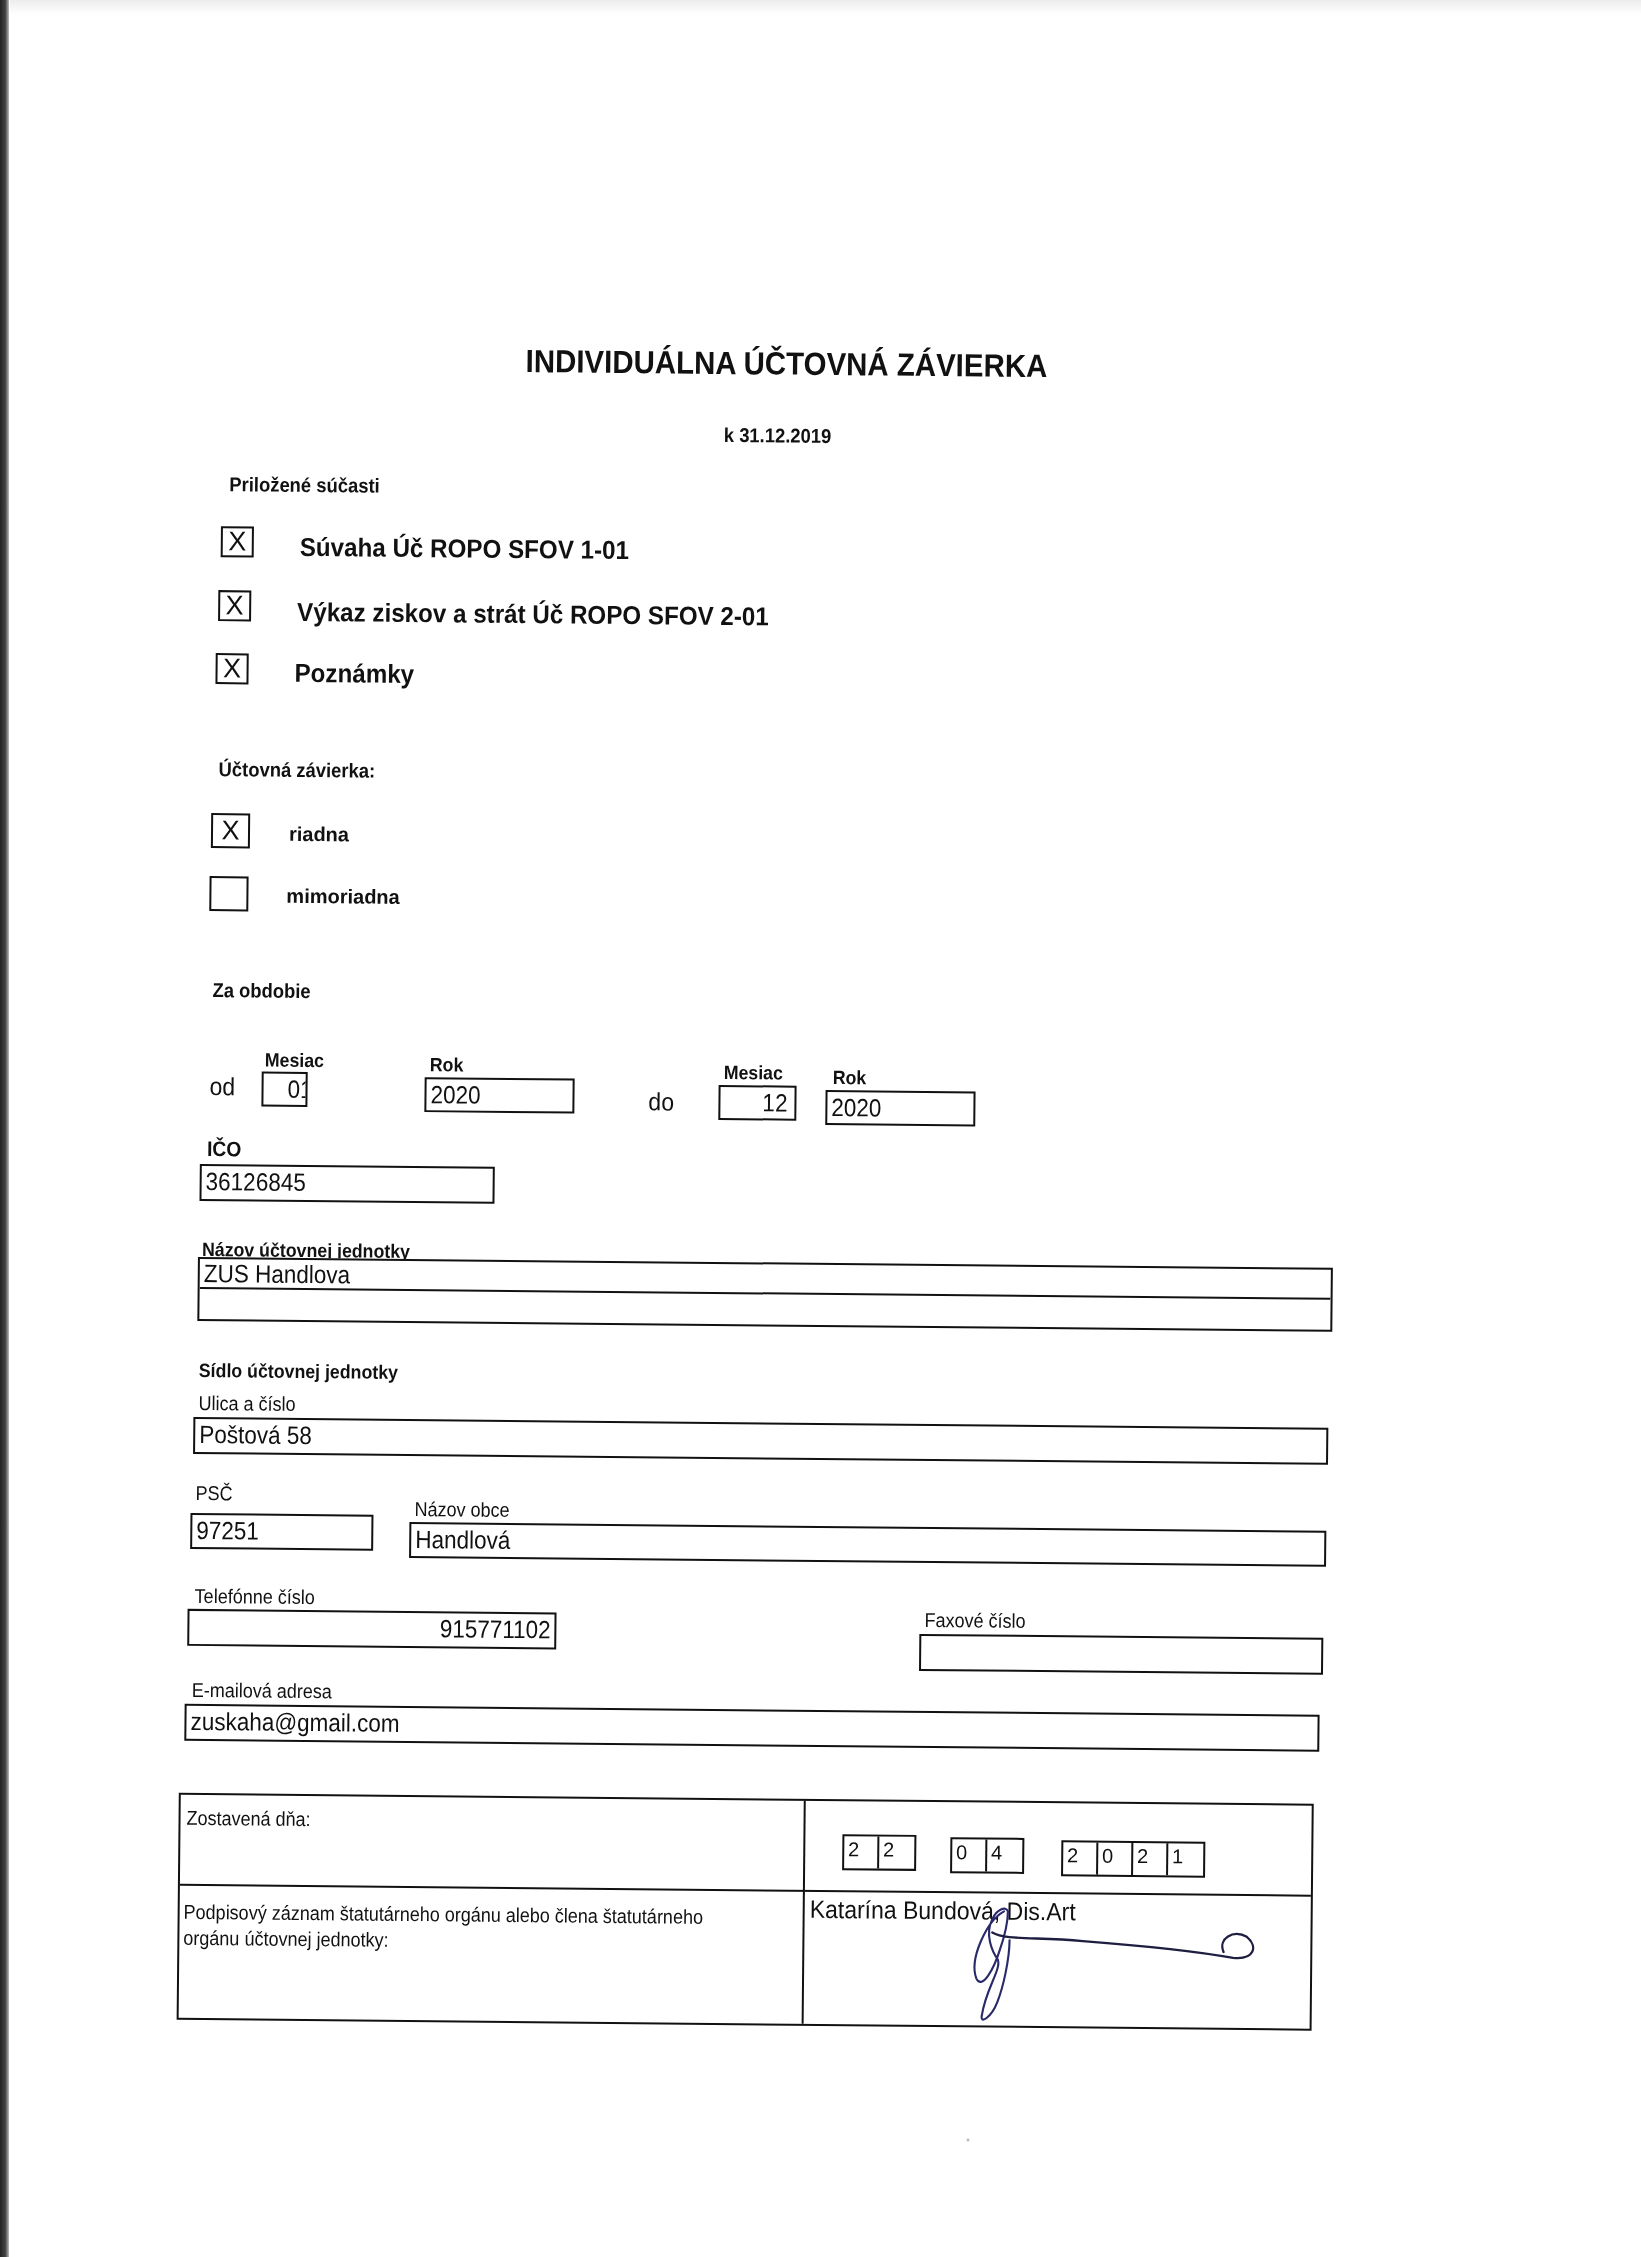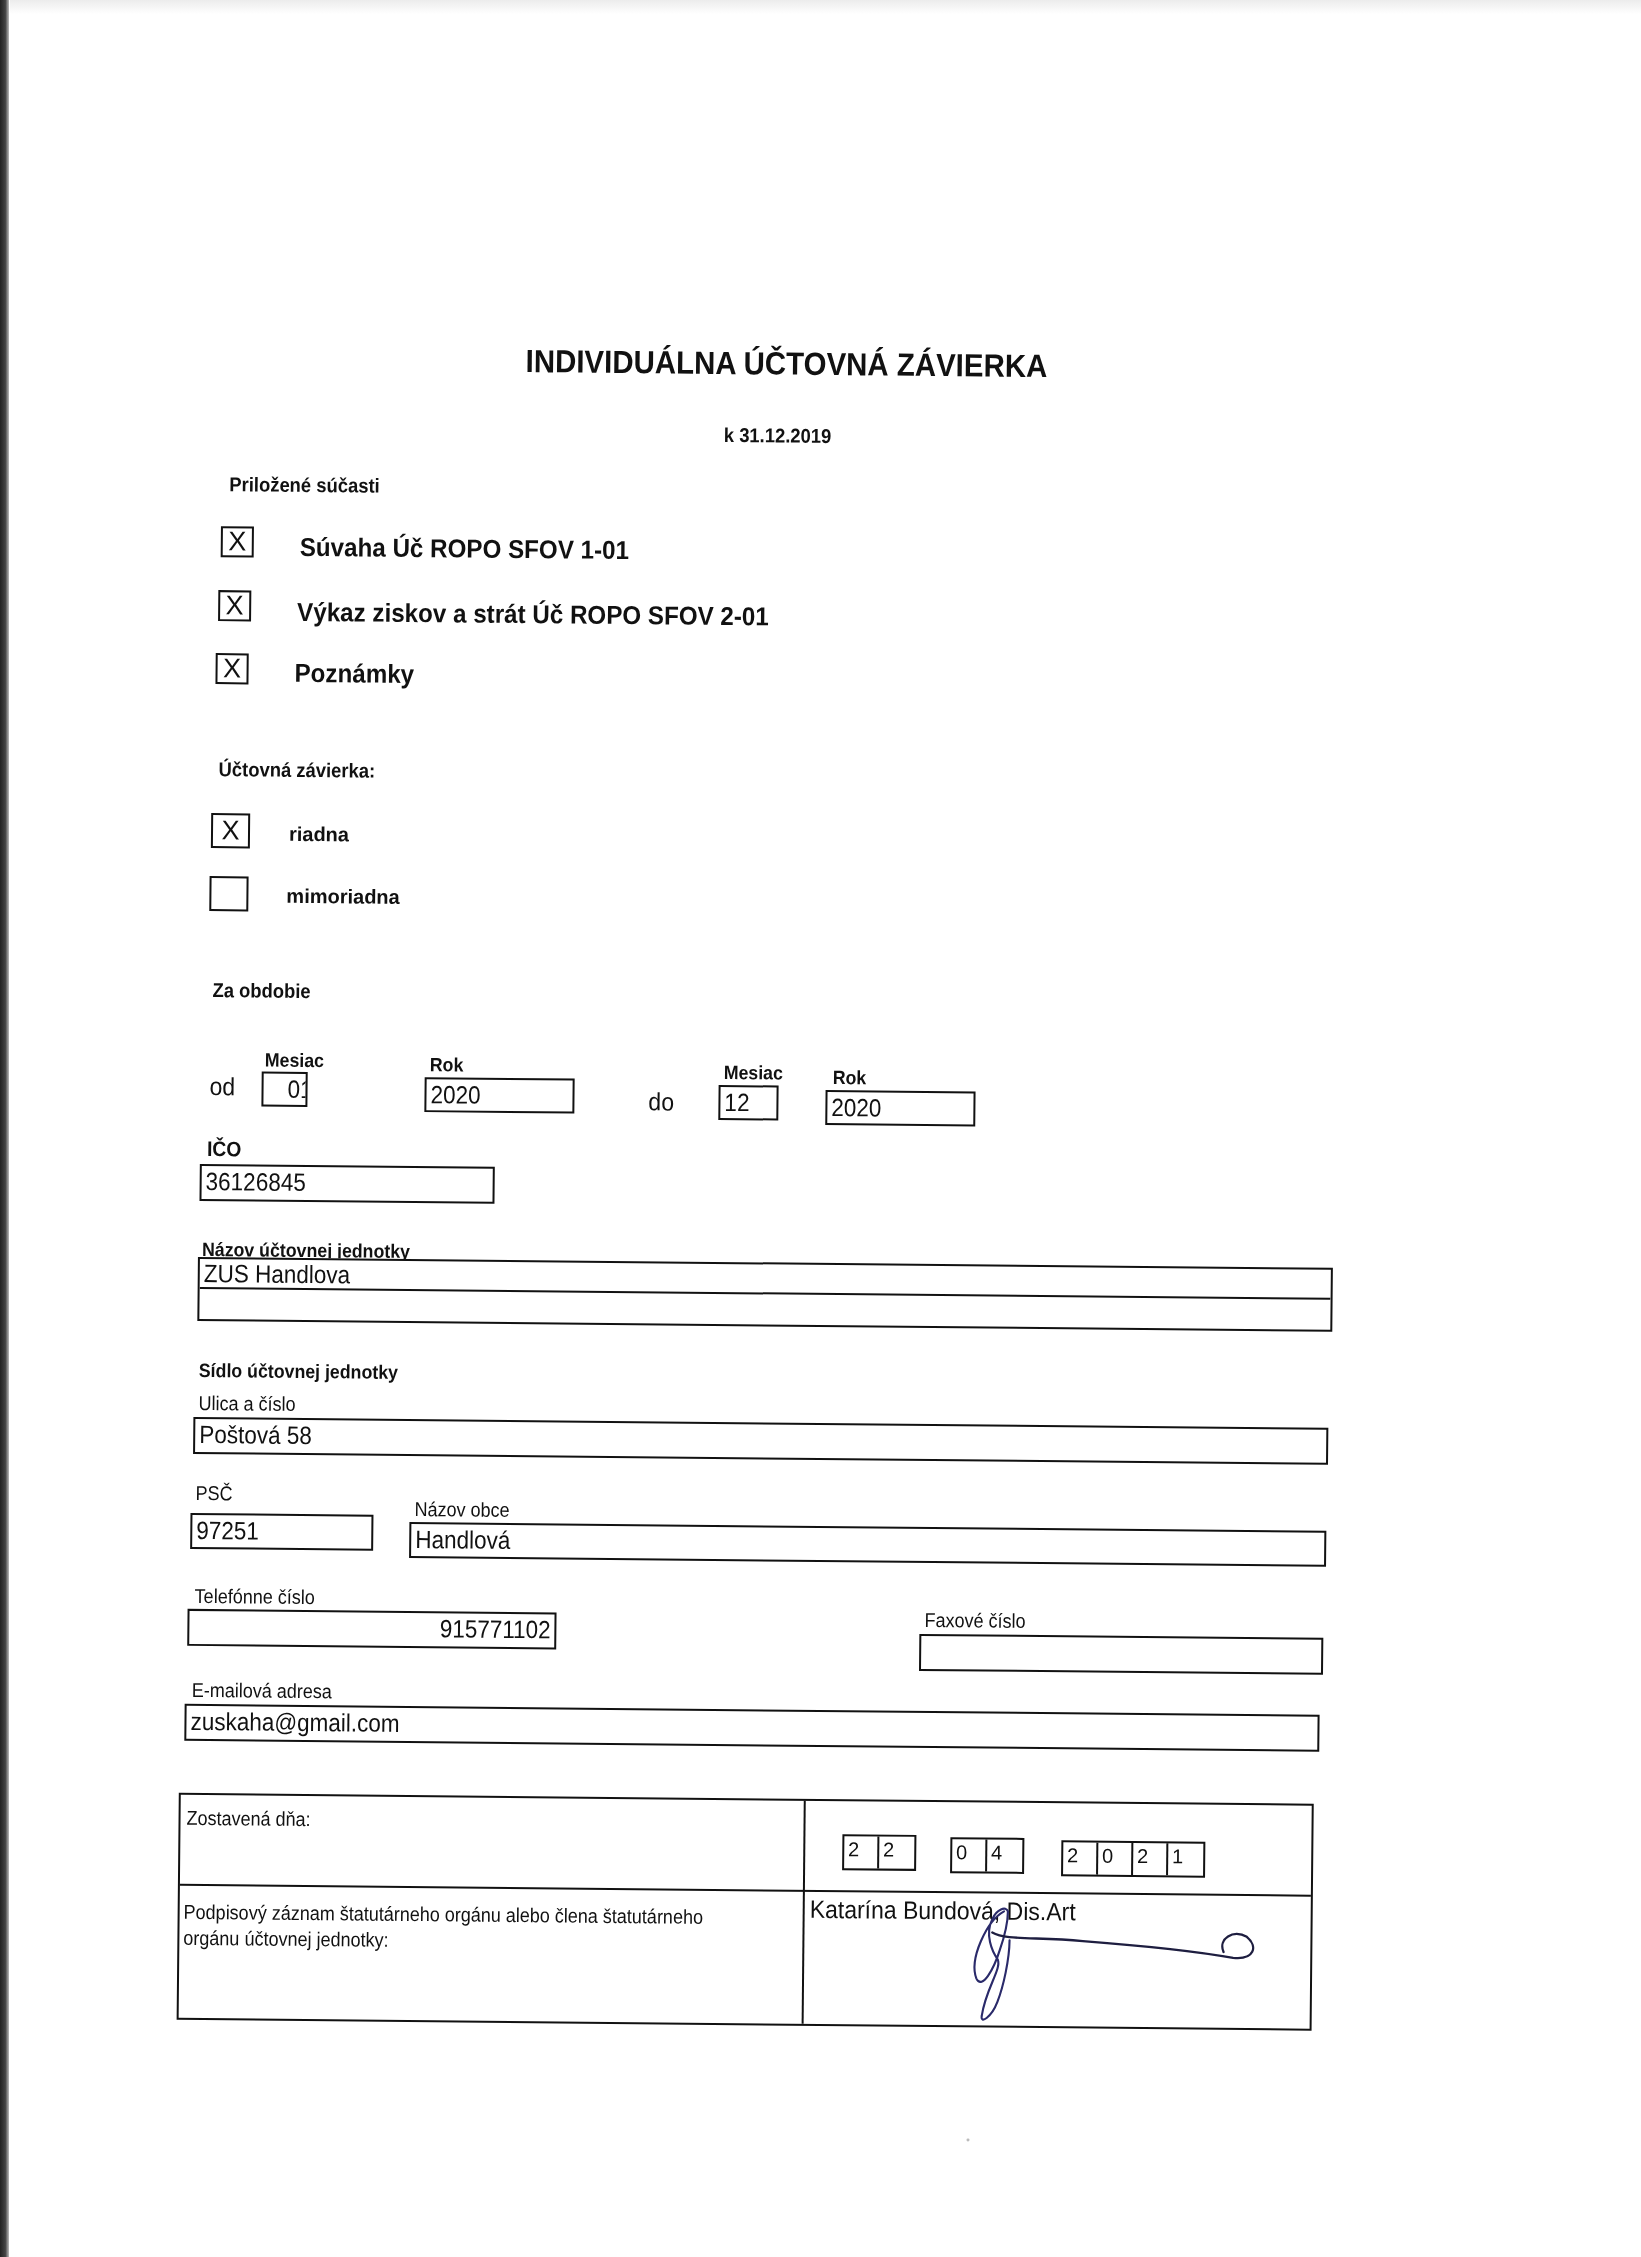--- a/index.html
+++ b/index.html
@@ -218,21 +218,21 @@
   <div class="abs field" style="left:272px; top:1069px; width:46px; height:35px; transform:translateX(0);padding-left:24px;">
     <span class="val">01</span>
   </div>
   <div class="abs field" style="left:338px; top:1073px; width:150px; height:35px; transform:translateX(97px);">
     <span class="val">2020</span>
   </div>
 
   <div class="abs small-label" style="left:734px; top:1055px;">Mesiac</div>
   <div class="abs small-label" style="left:843px; top:1059px;">Rok</div>
   <div class="abs od-do" style="left:659px; top:1081px;">do</div>
-  <div class="abs field" style="left:729px; top:1078px; width:60px; height:35px;">
+  <div class="abs field" style="left:729px; top:1078px; width:78px; height:35px;text-align:right;">
     <span class="val">12</span>
   </div>
   <div class="abs field" style="left:836px; top:1082px; width:150px; height:35px;">
     <span class="val">2020</span>
   </div>
 
   <div class="abs small-label" style="left:218px; top:1135px; font-size:21px;">IČO</div>
   <div class="abs field" style="left:211px; top:1162px; width:295px; height:37px;">
     <span class="val">36126845</span>
   </div>

